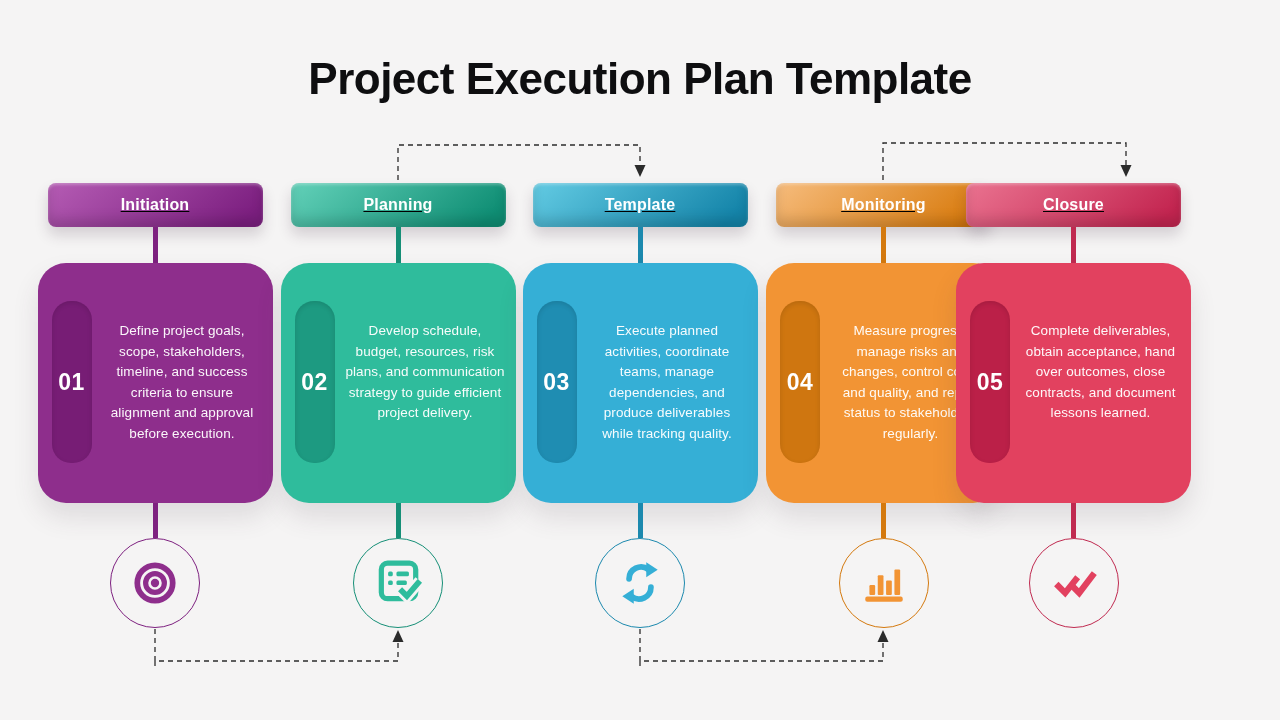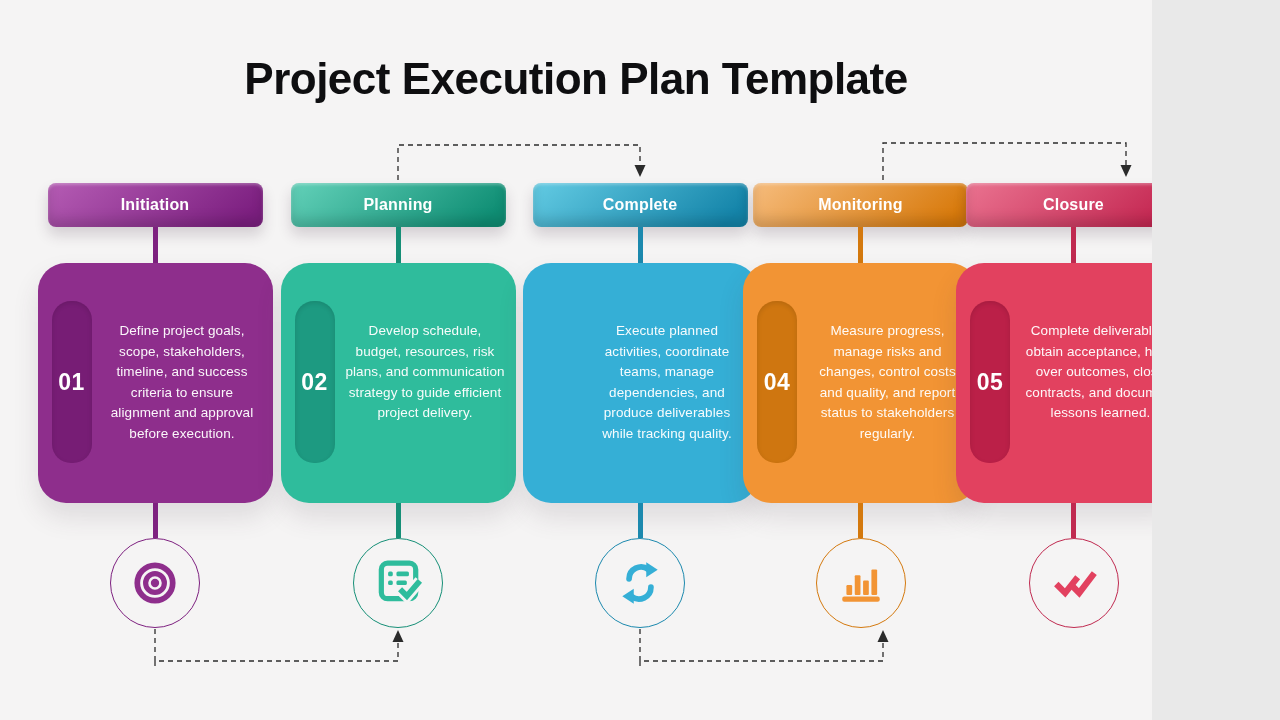--- a/index.html
+++ b/index.html
@@ -1,33 +1,33 @@
 <!DOCTYPE html>
 <html style="--bg: #f5f4f4; --connector: #2b2b2b;"><head>
 <meta charset="utf-8">
 <style>
   :root{ --bg:#f5f4f4; --connector:#2b2b2b; }
   *{ margin:0; padding:0; box-sizing:border-box; }
   body{ font-family:"Liberation Sans", sans-serif; background:#e9e9e9; }
-  .canvas{ position:relative; width:1152px; height:720px; background:var(--bg); overflow:hidden; }
+  .canvas{ position:relative; width:1280px; height:720px; background:var(--bg); overflow:hidden; }
 
   .title{ position:absolute; top:54px; left:0; width:100%; text-align:center;
           font-size:44px; font-weight:800; color:#0e0e10; letter-spacing:-0.5px; }
 
   
   .overlay{ position:absolute; inset:0; width:1280px; height:720px; pointer-events:none; }
   .dash{ stroke:var(--connector); stroke-width:1.3; fill:none; stroke-dasharray:5 4; }
   .arrow{ fill:var(--connector); stroke:none; }
 
   
   .stage{ position:absolute; top:183px; width:235px; height:445px; }
   .pill{ position:absolute; top:0; left:10px; width:215px; height:44px; border-radius:8px;
          background:linear-gradient(140deg, var(--pill-a) 0%, var(--pill-b) 90%);
          display:flex; align-items:center; justify-content:center;
-         box-shadow:0 8px 14px rgba(60,40,60,.18), inset 0 2px 3px rgba(255,255,255,.28), inset 0 -8px 12px rgba(0,0,0,.14); }
+         box-shadow:0 8px 14px rgba(60,40,60,.18), inset 0 2px 3px rgba(255,255,255,.28), inset 0 -8px 12px rgba(0,0,0,.14);text-decoration:underline; }
   .pill span{ color:#fff; font-weight:bold; font-size:16px; letter-spacing:.2px; }
   .stem{ position:absolute; left:calc(50% - 2.5px); width:5px; background:var(--stem); }
   .stem-top{ top:44px; height:36px; }
   .stem-bottom{ top:320px; height:35px; }
   .card{ position:absolute; top:80px; left:0; width:235px; height:240px; border-radius:28px;
          background:var(--card); box-shadow:0 14px 26px rgba(70,55,70,.13); }
   .tab{ position:absolute; left:14px; top:38px; width:40px; height:162px; border-radius:19px;
         background:var(--tab); box-shadow:inset 0 2px 5px rgba(0,0,0,.12);
         display:flex; align-items:center; justify-content:center; }
   .num{ color:#fff; font-weight:bold; font-size:23px; letter-spacing:.5px; }
@@ -99,38 +99,41 @@
         <rect x="14.5" y="21.5" width="4.5" height="4.5" rx="1.5" fill="currentColor"></rect>
         <rect x="22.5" y="21.5" width="10" height="4.5" rx="1.5" fill="currentColor"></rect>
         <path d="M26 30 L32.5 36.5 L45 22" fill="none" stroke="#f5f4f4" stroke-width="11"></path>
         <path d="M26 30 L32.5 36.5 L45 22" fill="none" stroke="currentColor" stroke-width="5.5"></path>
       </svg>
     </div>
   </div>
 
   <div class="stage" style="left: 522.5px; --pill-a: #63cbe3; --pill-b: #1484a9; --card: #35afd6; --tab: #1f8db2; --stem: #1c89ae;">
     <div class="pill">
-      <span>Complete</span>
+      <span>Template</span>
     </div>
     <div class="stem stem-top"></div>
     <div class="card">
+      <div class="tab">
+        <span class="num">03</span>
+      </div>
       <p class="desc">Execute planned activities, coordinate teams, manage dependencies, and produce deliverables while tracking quality.</p>
     </div>
     <div class="stem stem-bottom"></div>
     <div class="icon-circle">
       <svg width="50" height="50" viewBox="0 0 48 48">
         <path d="M13.5 20 A 11.5 11.5 0 0 1 32 11" fill="none" stroke="currentColor" stroke-width="5.5" stroke-linecap="round"></path>
         <polygon points="30,4 30,18.5 41,11.2" fill="currentColor"></polygon>
         <path d="M34.5 28 A 11.5 11.5 0 0 1 16 37" fill="none" stroke="currentColor" stroke-width="5.5" stroke-linecap="round"></path>
         <polygon points="18,29.5 18,44 7,36.8" fill="currentColor"></polygon>
       </svg>
     </div>
   </div>
 
-  <div class="stage" style="left: 743px; --pill-a: #f6bc7d; --pill-b: #d87a0c; --card: #f29434; --tab: #cf7610; --stem: #d4790e;">
+  <div class="stage" style="left: 766px; --pill-a: #f6bc7d; --pill-b: #d87a0c; --card: #f29434; --tab: #cf7610; --stem: #d4790e;">
     <div class="pill">
       <span>Monitoring</span>
     </div>
     <div class="stem stem-top"></div>
     <div class="card">
       <div class="tab">
         <span class="num">04</span>
       </div>
       <p class="desc">Measure progress, manage risks and changes, control costs and quality, and report status to stakeholders regularly.</p>
     </div>

